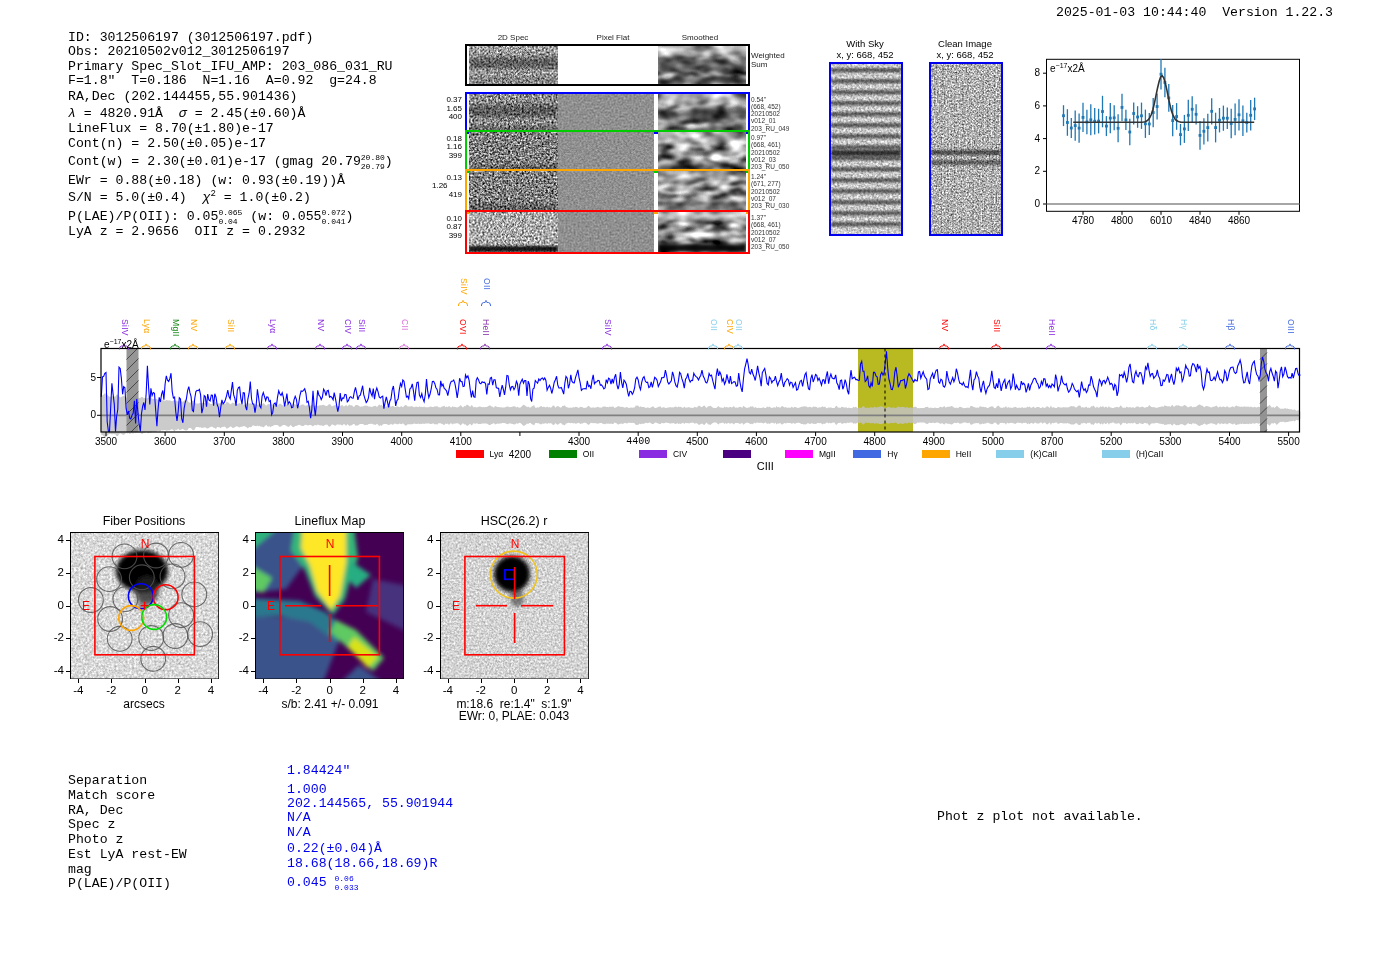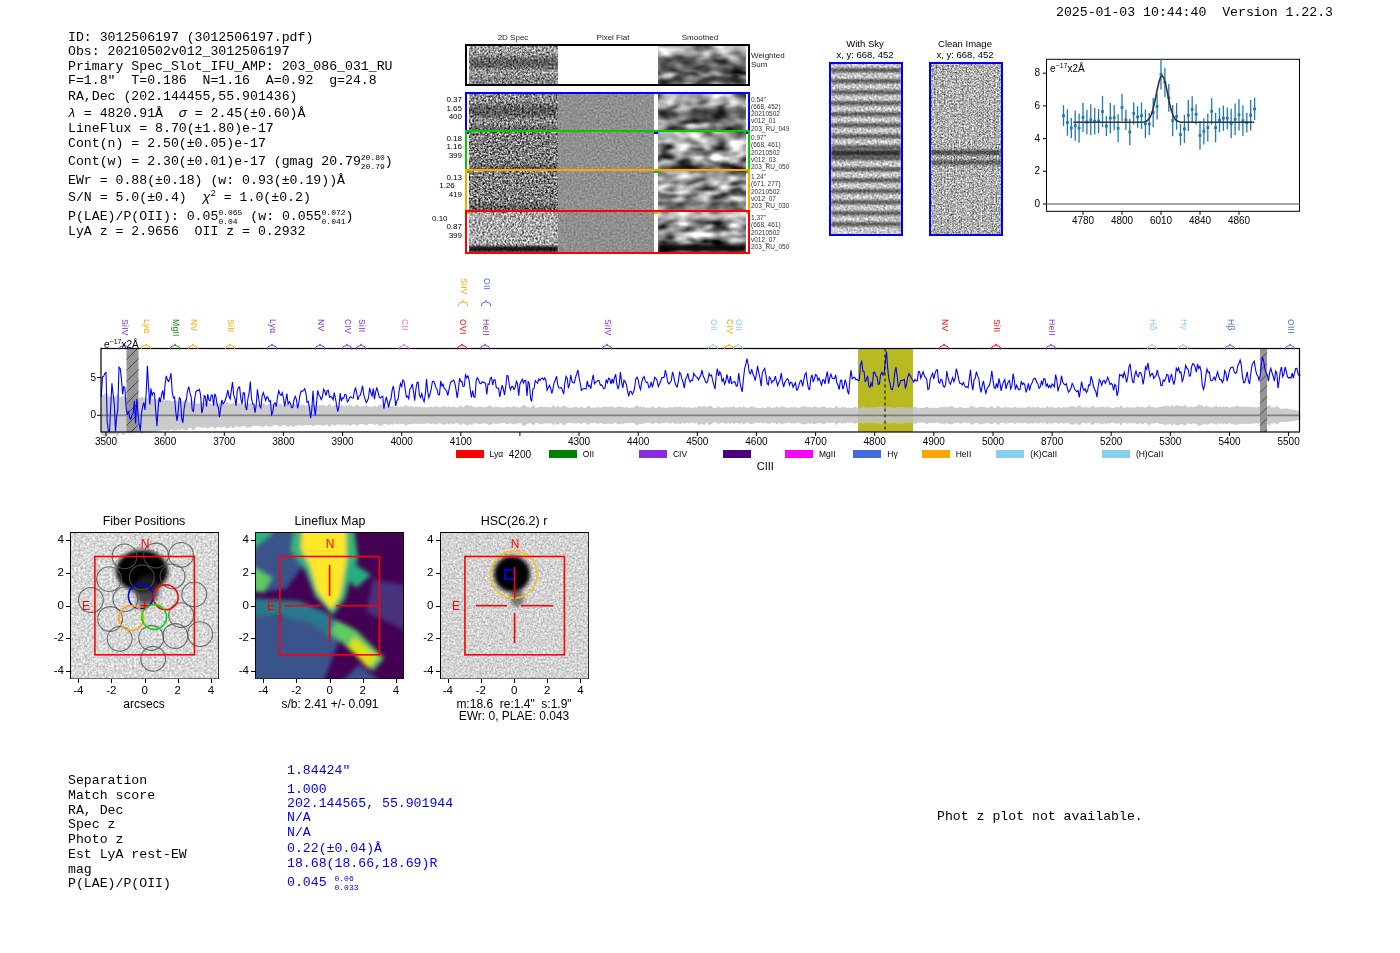--- a/index.html
+++ b/index.html
@@ -282,28 +282,28 @@
 <div class="s6" style="position:absolute;left:751px;top:124.7px;">203_RU_049</div>
 <div class="s8" style="position:absolute;left:432px;top:133.5px;width:30px;text-align:right;">0.18</div>
 <div class="s8" style="position:absolute;left:432px;top:142.1px;width:30px;text-align:right;">1.16</div>
 <div class="s8" style="position:absolute;left:432px;top:150.7px;width:30px;text-align:right;">399</div>
 <div class="s6" style="position:absolute;left:751px;top:134.0px;">0.97"</div>
 <div class="s6" style="position:absolute;left:751px;top:141.3px;">(668, 461)</div>
 <div class="s6" style="position:absolute;left:751px;top:148.6px;">20210502</div>
 <div class="s6" style="position:absolute;left:751px;top:155.9px;">v012_03</div>
 <div class="s6" style="position:absolute;left:751px;top:163.2px;">203_RU_050</div>
 <div class="s8" style="position:absolute;left:432px;top:172.5px;width:30px;text-align:right;">0.13</div>
-<div class="s8" style="position:absolute;left:432px;top:181.1px;width:30px;text-align:center;">1.26</div>
+<div class="s8" style="position:absolute;left:432px;top:181.1px;width:30px;text-align:left;">1.26</div>
 <div class="s8" style="position:absolute;left:432px;top:189.7px;width:30px;text-align:right;">419</div>
 <div class="s6" style="position:absolute;left:751px;top:173.0px;">1.24"</div>
 <div class="s6" style="position:absolute;left:751px;top:180.3px;">(671, 277)</div>
 <div class="s6" style="position:absolute;left:751px;top:187.6px;">20210502</div>
 <div class="s6" style="position:absolute;left:751px;top:194.9px;">v012_07</div>
 <div class="s6" style="position:absolute;left:751px;top:202.2px;">203_RU_030</div>
-<div class="s8" style="position:absolute;left:432px;top:213.5px;width:30px;text-align:left;">0.10</div>
+<div class="s8" style="position:absolute;left:432px;top:213.5px;width:30px;text-align:right;">0.10</div>
 <div class="s8" style="position:absolute;left:432px;top:222.1px;width:30px;text-align:right;">0.87</div>
 <div class="s8" style="position:absolute;left:432px;top:230.7px;width:30px;text-align:right;">399</div>
 <div class="s6" style="position:absolute;left:751px;top:214.0px;">1.37"</div>
 <div class="s6" style="position:absolute;left:751px;top:221.3px;">(668, 461)</div>
 <div class="s6" style="position:absolute;left:751px;top:228.6px;">20210502</div>
 <div class="s6" style="position:absolute;left:751px;top:235.9px;">v012_07</div>
 <div class="s6" style="position:absolute;left:751px;top:243.2px;">203_RU_050</div>
 <div class="s8 tc" style="left:825px;top:38px;width:80px;font-size:9.5px">With Sky</div>
 <div class="s8 tc" style="left:825px;top:49px;width:80px;font-size:9.5px">x, y: 668, 452</div>
 <div class="s8 tc" style="left:925px;top:38px;width:80px;font-size:9.5px">Clean Image</div>
@@ -590,21 +590,21 @@
 <div class="s10" style="position:absolute;left:80px;top:409.3px;width:16px;text-align:right">0</div>
 <div class="s10 tc" style="position:absolute;left:86.0px;top:436px;width:40px;">3500</div>
 <div class="s10 tc" style="position:absolute;left:145.1px;top:436px;width:40px;">3600</div>
 <div class="s10 tc" style="position:absolute;left:204.3px;top:436px;width:40px;">3700</div>
 <div class="s10 tc" style="position:absolute;left:263.4px;top:436px;width:40px;">3800</div>
 <div class="s10 tc" style="position:absolute;left:322.5px;top:436px;width:40px;">3900</div>
 <div class="s10 tc" style="position:absolute;left:381.7px;top:436px;width:40px;">4000</div>
 <div class="s10 tc" style="position:absolute;left:440.8px;top:436px;width:40px;">4100</div>
 <div class="s10 tc" style="position:absolute;left:499.9px;top:436px;width:40px;margin-top:13px;">4200</div>
 <div class="s10 tc" style="position:absolute;left:559.0px;top:436px;width:40px;">4300</div>
-<div class="s10 tc" style="position:absolute;left:618.2px;top:436px;width:40px;">4400</div>
+<div class="s10 tc" style="position:absolute;left:618.2px;top:436px;width:40px;font-family:Liberation Mono, monospace;">4400</div>
 <div class="s10 tc" style="position:absolute;left:677.3px;top:436px;width:40px;">4500</div>
 <div class="s10 tc" style="position:absolute;left:736.4px;top:436px;width:40px;">4600</div>
 <div class="s10 tc" style="position:absolute;left:795.6px;top:436px;width:40px;">4700</div>
 <div class="s10 tc" style="position:absolute;left:854.7px;top:436px;width:40px;">4800</div>
 <div class="s10 tc" style="position:absolute;left:913.8px;top:436px;width:40px;">4900</div>
 <div class="s10 tc" style="position:absolute;left:973.0px;top:436px;width:40px;">5000</div>
 <div class="s10 tc" style="position:absolute;left:1032.1px;top:436px;width:40px;">8700</div>
 <div class="s10 tc" style="position:absolute;left:1091.2px;top:436px;width:40px;">5200</div>
 <div class="s10 tc" style="position:absolute;left:1150.3px;top:436px;width:40px;">5300</div>
 <div class="s10 tc" style="position:absolute;left:1209.5px;top:436px;width:40px;">5400</div>

